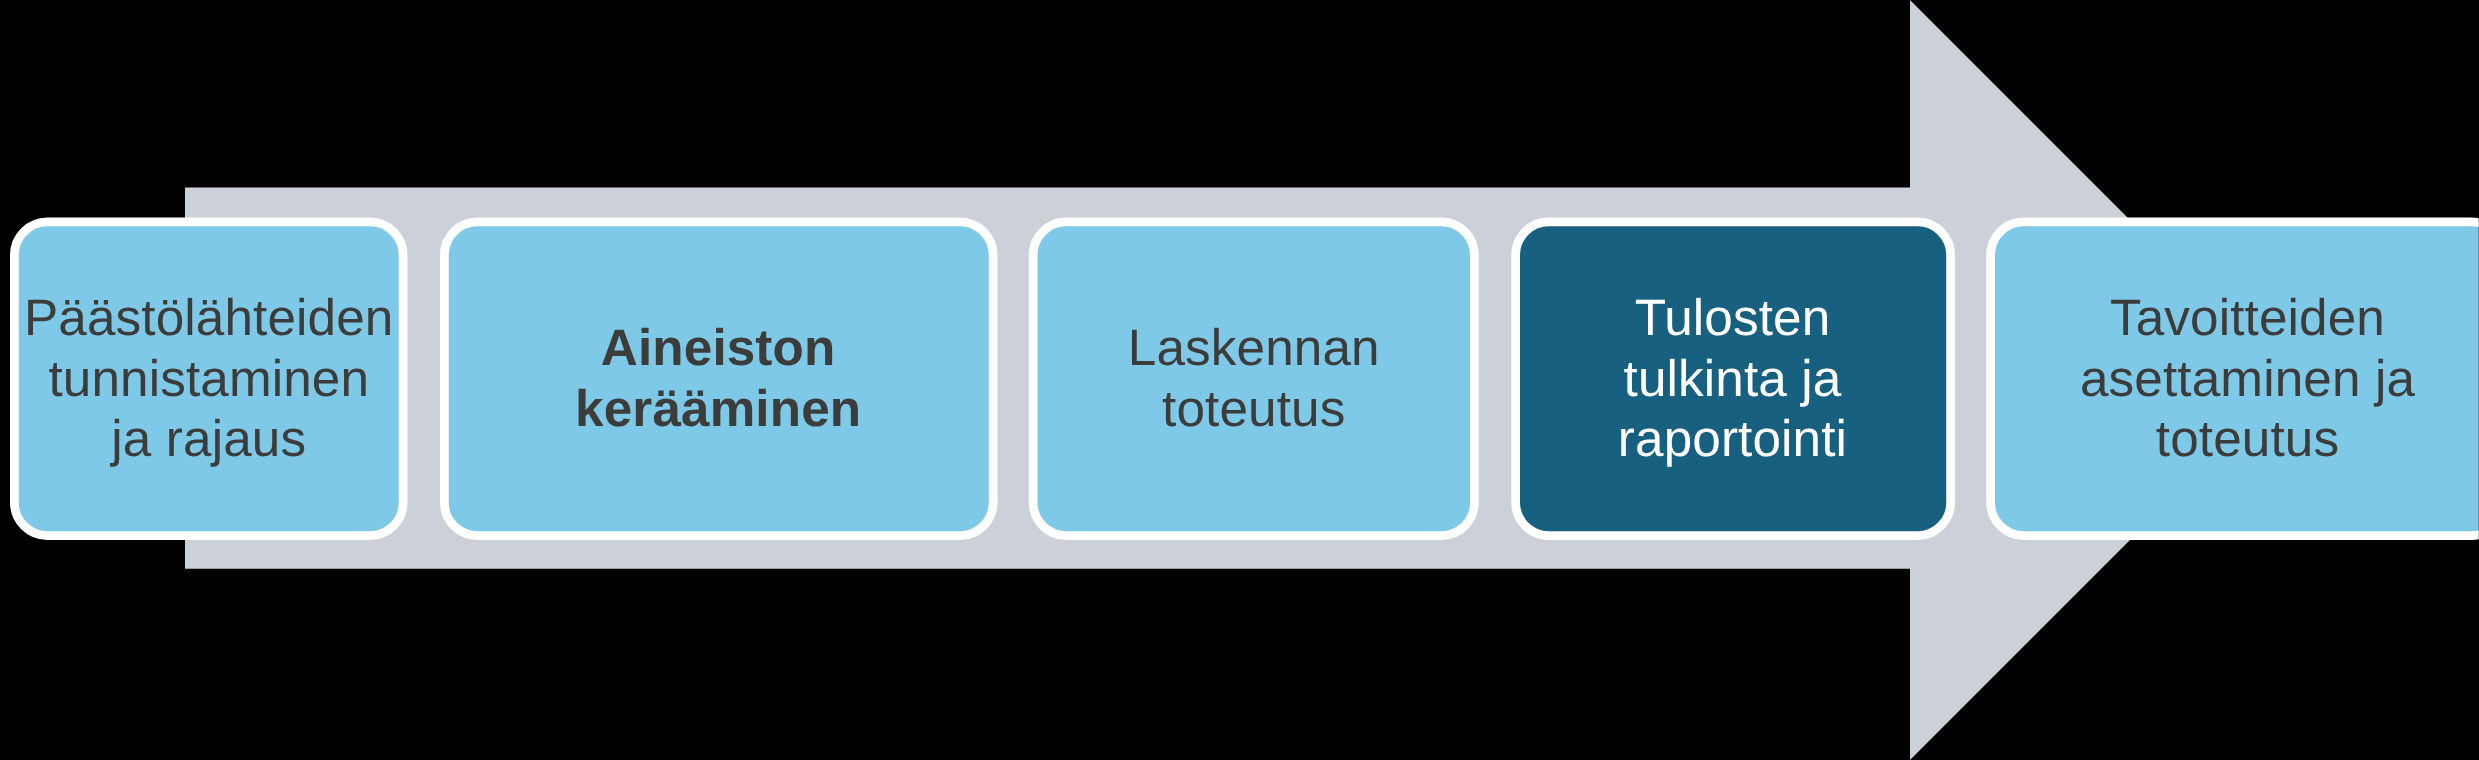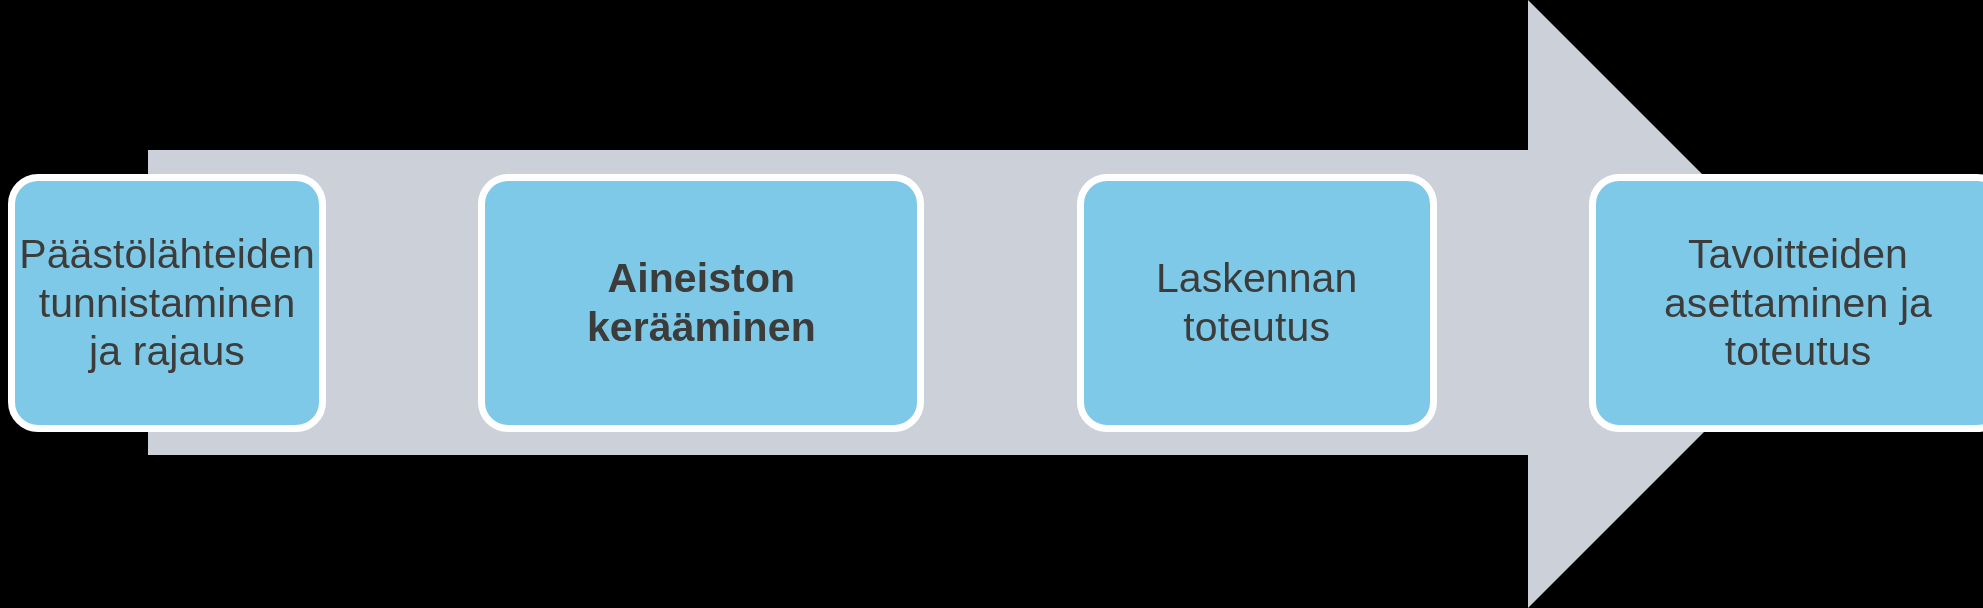--- a/index.html
+++ b/index.html
@@ -98,20 +98,25 @@
     <div class="step-box variant-light" id="step-2">
       <span class="step-label">Aineiston
 kerääminen</span>
     </div>
 
     <div class="step-box variant-light" id="step-3">
       <span class="step-label">Laskennan
 toteutus</span>
     </div>
 
+    <div class="step-box variant-dark" id="step-4">
+      <span class="step-label">Tulosten
+tulkinta ja
+raportointi</span>
+    </div>
 
     <div class="step-box variant-light" id="step-5">
       <span class="step-label">Tavoitteiden
 asettaminen ja
 toteutus</span>
     </div>
 
   </div>
 </div>
 

